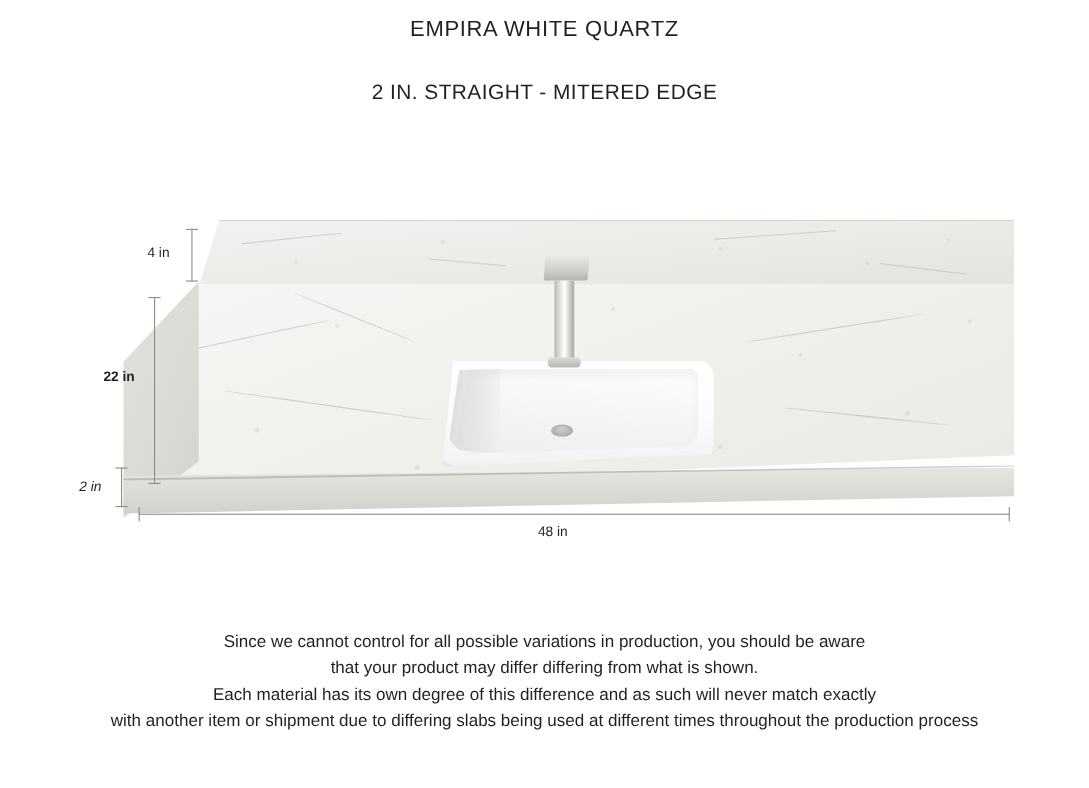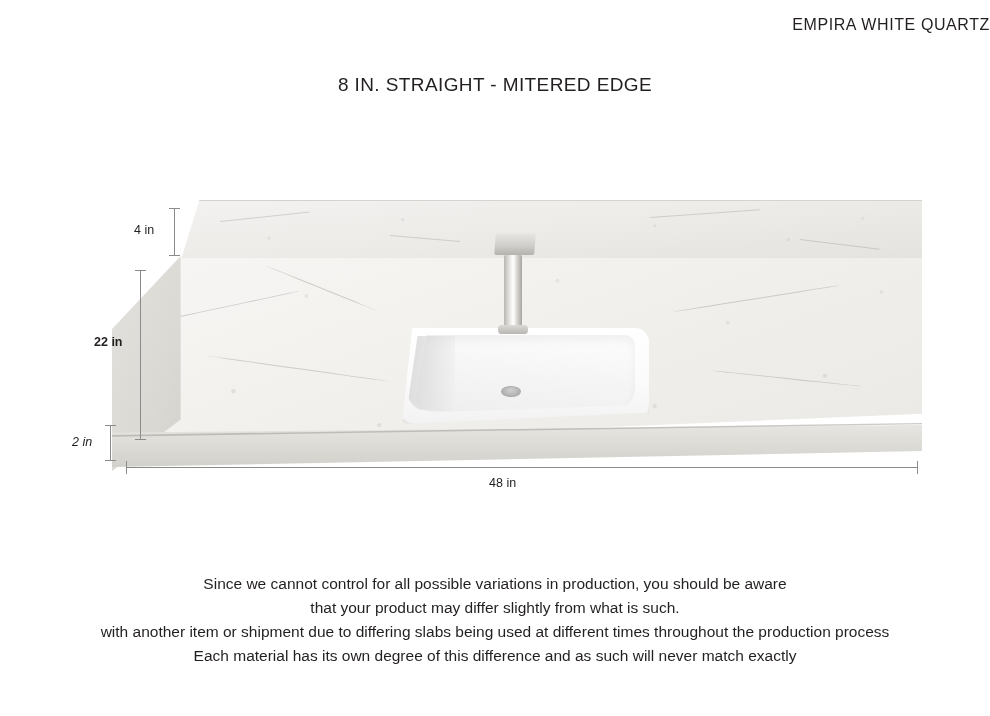--- a/index.html
+++ b/index.html
@@ -15,22 +15,22 @@
     color: #231f20;
     overflow: hidden;
   }
 
   
   .title {
     position: absolute;
     top: 16px;
     left: 0;
     width: 990px;
-    text-align: right;
-    font-size: 16px;
+    text-align: center;
+    font-size: 20px;
     letter-spacing: 0.6px;
     color: #231f20;
   }
   .subtitle {
     position: absolute;
     top: 74px;
     left: 0;
     width: 990px;
     text-align: center;
     font-size: 19px;
@@ -259,21 +259,21 @@
     font-size: 15.5px;
     line-height: 24px;
     color: #231f20;
   }
   .disclaimer div { width: 990px; }
 </style>
 </head>
 <body>
 
 <div class="title">EMPIRA WHITE QUARTZ</div>
-<div class="subtitle">8 IN. STRAIGHT - MITERED EDGE</div>
+<div class="subtitle">2 IN. STRAIGHT - MITERED EDGE</div>
 
 <div class="diagram">
 
   <div class="counter-wrap">
 
     <div class="backsplash">
       <div class="backsplash-speckle"></div>
       <div class="bs-vein" style="left:40px; top:20px; width:90px; height:1px; transform:rotate(-6deg);"></div>
       <div class="bs-vein" style="left:210px; top:34px; width:70px; height:1px; transform:rotate(5deg);"></div>
       <div class="bs-vein" style="left:470px; top:16px; width:110px; height:1px; transform:rotate(-4deg);"></div>
@@ -325,16 +325,16 @@
   <div class="dim-label" style="left:72px; top:285px;font-style:italic;">2 in</div>
 
   <div class="dim-line" style="left:126px; top:317px; width:792px; height:1px;"></div>
   <div class="tick" style="left:126px; top:311px; width:1px; height:13px;"></div>
   <div class="tick" style="left:917px; top:311px; width:1px; height:13px;"></div>
   <div class="dim-label" style="left:489px; top:326px;">48 in</div>
 </div>
 
 <div class="disclaimer">
   <div>Since we cannot control for all possible variations in production, you should be aware</div>
-  <div>that your product may differ slightly from what is such.</div>
+  <div>that your product may differ differing from what is shown.</div>
+  <div>Each material has its own degree of this difference and as such will never match exactly</div>
   <div>with another item or shipment due to differing slabs being used at different times throughout the production process</div>
-  <div>Each material has its own degree of this difference and as such will never match exactly</div>
 </div>
 
 </body></html>

